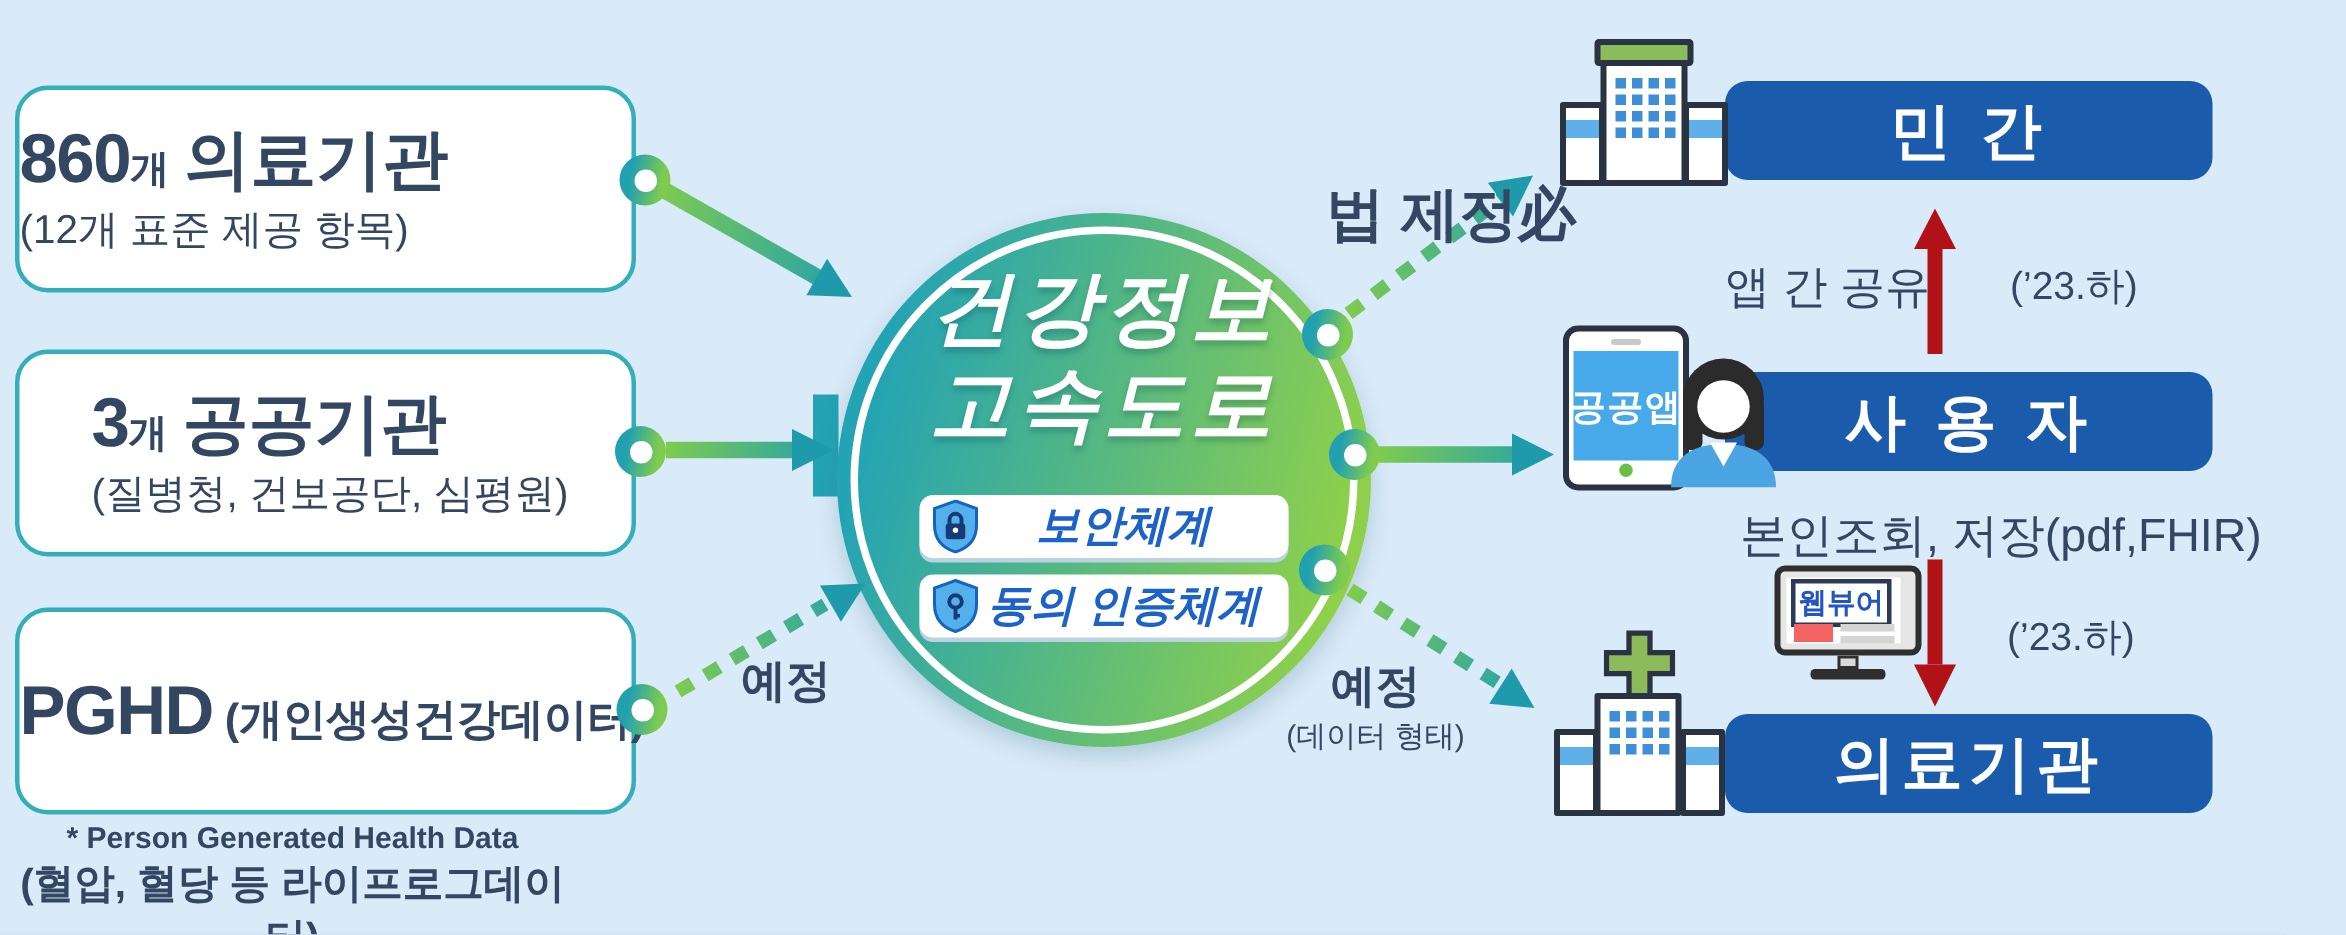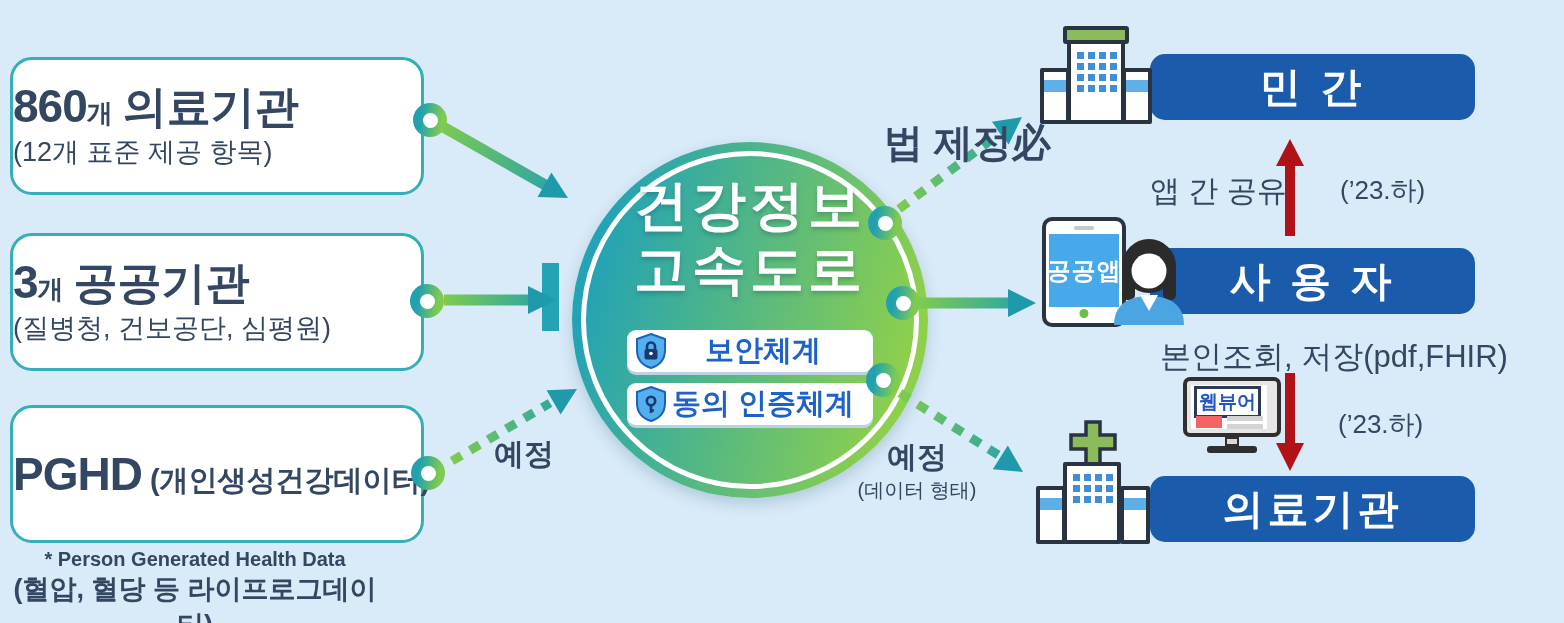--- a/index.html
+++ b/index.html
@@ -31,23 +31,23 @@
   .ring {
     position:absolute; width:34px; height:34px; border-radius:50%;
     background:linear-gradient(100deg,#21a0b0 25%,#7ecb4f 80%);
     display:flex; align-items:center; justify-content:center; z-index:4;
   }
   .ring::after { content:""; width:15px; height:15px; border-radius:50%; background:#fff; }
 
   
   .hub-notch { position:absolute; left:542px; top:263px; width:17px; height:68px; background:#23a3b4; z-index:1; }
   .hub {
-    position:absolute; left:572px; top:142px; width:356px; height:356px; border-radius:50%;
+    position:absolute; left:558px; top:142px; width:356px; height:356px; border-radius:50%;
     background:linear-gradient(105deg,#23a3b4 12%,#8ed04b 88%);
-    box-shadow:0 6px 14px rgba(50,110,130,.25); z-index:1;
+    box-shadow:0 6px 14px rgba(50,110,130,.25); z-index:1;font-style:italic;
   }
   .hub-ring { position:absolute; inset:9px; border:5px solid #ffffff; border-radius:50%; }
   .hub-title { position:absolute; width:100%; text-align:center; color:#ffffff; font-weight:bold;
     font-size:54px; letter-spacing:4px; text-shadow:0 3px 4px rgba(0,70,80,.28); white-space:nowrap; }
   .hub-title.l1 { top:28px; }
   .hub-title.l2 { top:92px; }
   .badges { position:absolute; left:55px; top:156px; width:246px; display:flex; flex-direction:column; gap:11px;margin-top:32px; }
   .badge {
     height:42px; background:#ffffff; border-radius:9px; box-shadow:0 3px 0 #bcd2e2;
     display:flex; align-items:center; padding-left:8px;
@@ -103,21 +103,21 @@
 
 <div class="stage">
 
   <div class="src-box" style="top:57px;">
     <div class="src-title">
       <span class="num">860</span><span class="unit">개</span><span>의료기관</span>
     </div>
     <div class="src-sub">(12개 표준 제공 항목)</div>
   </div>
 
-  <div class="src-box" style="top:233px;">
+  <div class="src-box" style="top:233px;padding-left:48px;">
     <div class="src-title">
       <span class="num">3</span><span class="unit">개</span><span>공공기관</span>
     </div>
     <div class="src-sub">(질병청, 건보공단, 심평원)</div>
   </div>
 
   <div class="src-box" style="top:405px;">
     <div class="src-title">
       <span class="num">PGHD</span><span class="pghd-name">(개인생성건강데이터)</span>
     </div>

